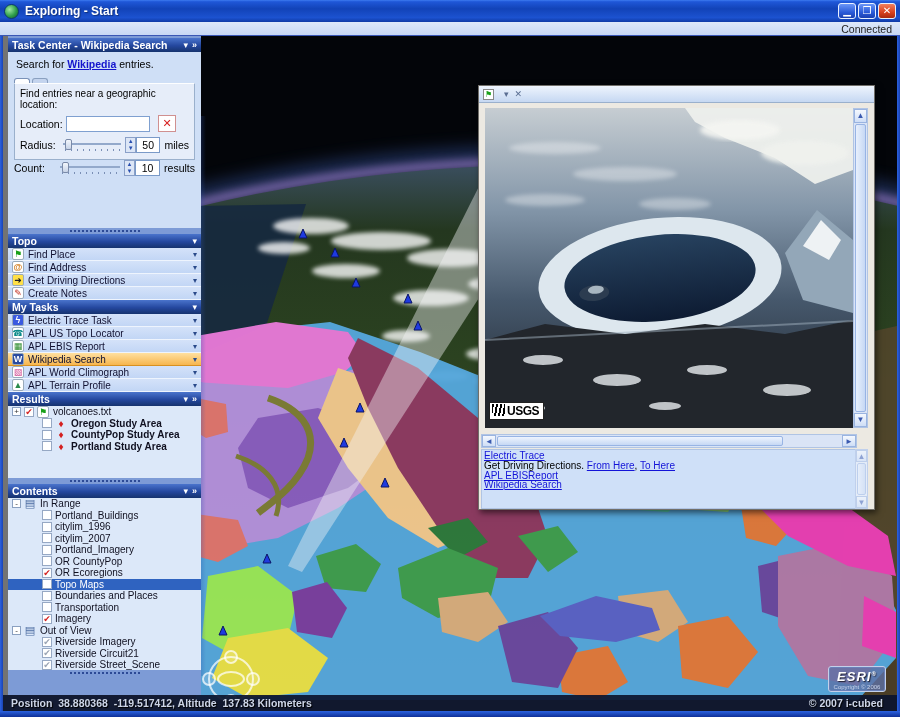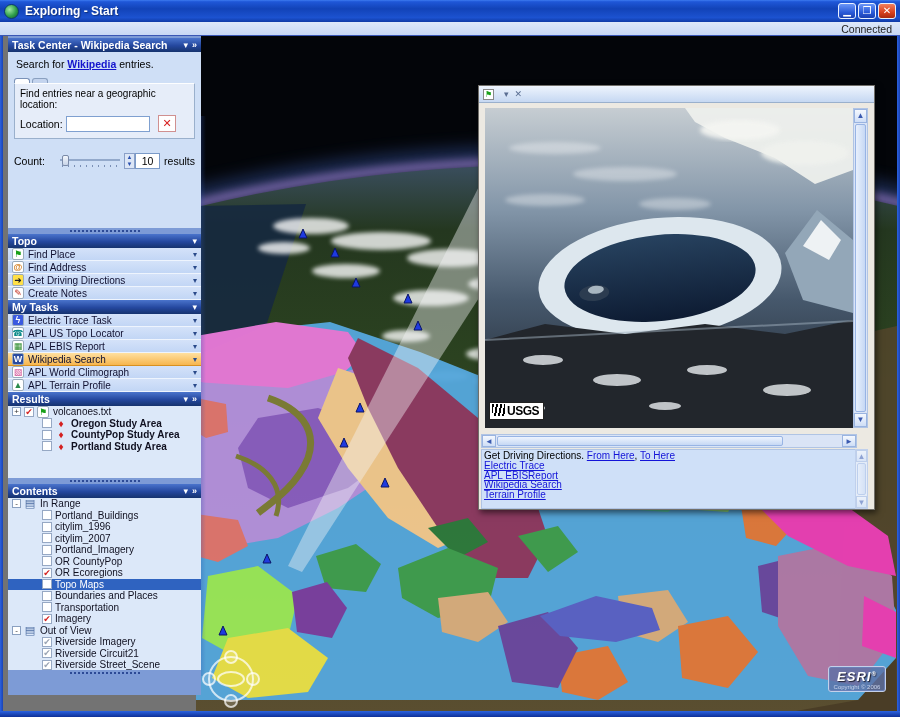--- a/index.html
+++ b/index.html
@@ -316,22 +316,33 @@
         <span class="tab active"></span>
           <span class="tab"></span>
       </div>
       <div id="tabpanel">
         <div style="font-size:10px;">Find entries near a geographic location:</div>
         <div class="frow">
           <label>Location:</label>
           <input id="loc-input" style="">
           <span id="loc-clear">✕</span>
         </div>
-      </div>
-      <div class="frow" style="padding:0 6px;margin-top:14px;">
+        <div class="frow">
+          <label>Radius:</label>
+          <span class="slider">
+              <i class="track"></i>
+              <i class="thumb"></i>
+              <i class="ticks"></i>
+            </span>
+          <span class="spin">▲<br>▼</span>
+          <span class="numbox">50</span>
+          <span class="unit">miles</span>
+        </div>
+      </div>
+      <div class="frow" style="padding:0 6px;margin-top:0;">
         <label style="width:48px;">Count:</label>
         <span class="slider">
             <i class="track"></i>
             <i class="thumb"></i>
             <i class="ticks"></i>
           </span>
         <span class="spin">▲<br>▼</span>
         <span class="numbox">10</span>
         <span class="unit">results</span>
       </div>
@@ -593,30 +604,33 @@
     </div>
 
     <div id="hscroll">
       <span class="sbtn">◄</span>
       <span class="hthumb"></span>
       <span class="htrack"></span>
       <span class="sbtn">►</span>
     </div>
 
     <div id="plinks">
+      <div><a href="#">Electric Trace</a></div>
       <div>
         <span>Get Driving Directions. </span><a href="#">From Here</a><span>, </span><a href="#">To Here</a>
       </div>
-      <div><a href="#">Electric Trace</a></div>
         <div><a href="#">APL EBISReport</a></div>
         <div><a href="#">Wikipedia Search</a></div>
-        <div><a href="#">Terrain Profile</a></div>
     </div>
     <div id="plinks-vs">
       <span class="sbtn">▲</span>
       <span class="vthumb"></span>
       <span class="sbtn">▼</span>
     </div>
   </div>
 
+  <div id="statusbar">
+    <span class="pos">Position  38.880368  -119.517412, Altitude  137.83 Kilometers</span>
+    <span class="cpy">© 2007 i-cubed</span>
+  </div>
 
   <div id="bb" class="wborder"></div>
 </div>
 
 </body></html>

